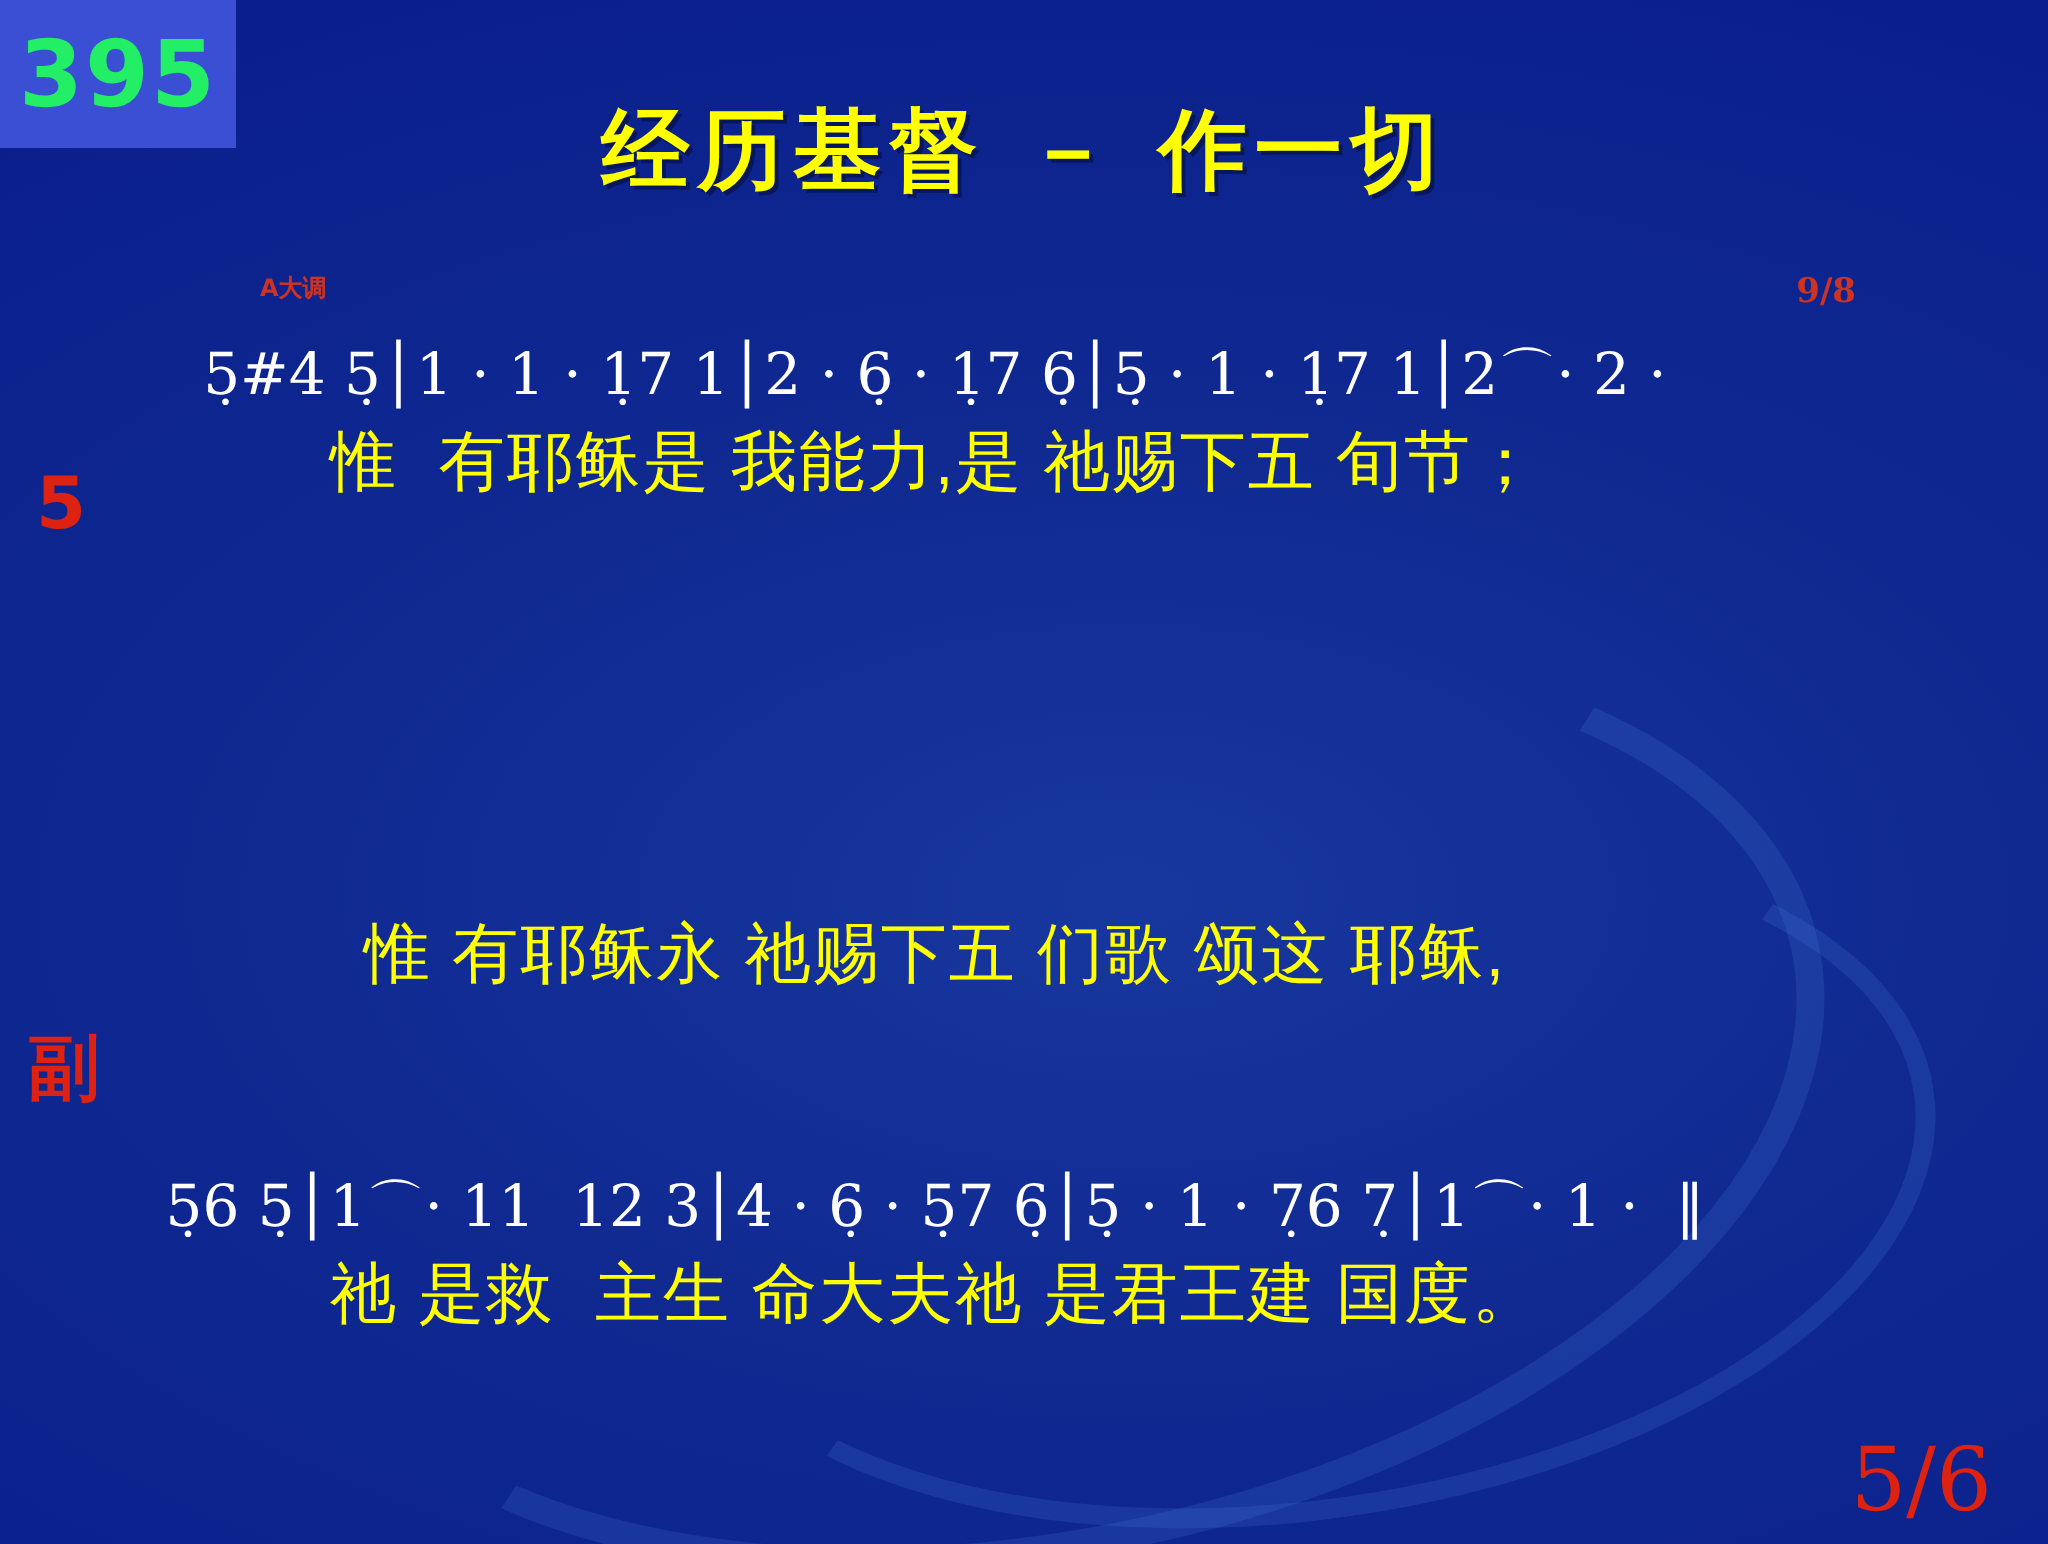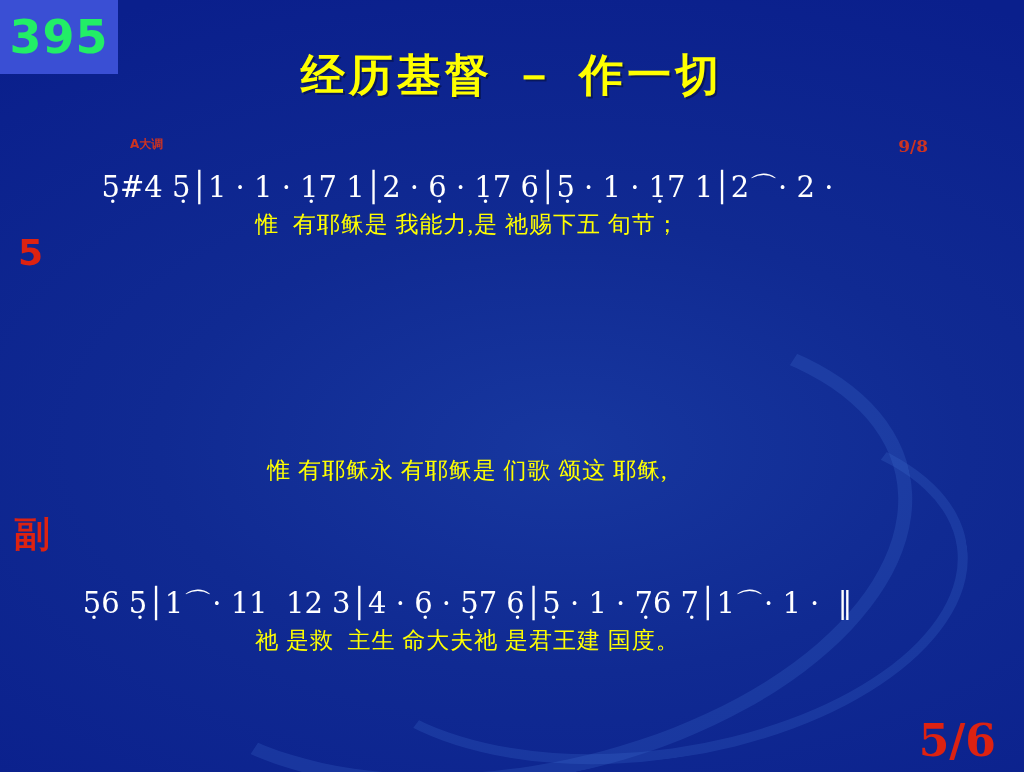--- a/index.html
+++ b/index.html
@@ -88,42 +88,42 @@
   .notes {
     font-family: "DejaVu Serif", "Liberation Serif", serif;
     font-size: 29px;
     color: #ffffff;
     white-space: pre;
     text-align: center;
     letter-spacing: 0px;
     line-height: 1.1;
   }
   .lyrics {
-    font-family: Liberation Serif, serif;
-    font-size: 23px;
+    font-family: Liberation Sans, sans-serif;
+    font-size: 33px;
     color: #ffff00;
     white-space: pre;
     text-align: center;
     line-height: 1.15;
     letter-spacing: 1px;
   }
   .marker {
     position: absolute;
     font-size: 36px;
     font-weight: bold;
     color: #dd2211;
     font-family: "DejaVu Sans", "Liberation Sans", sans-serif;
   }
   #page-num {
     position: absolute;
     right: 28px;
     bottom: 6px;
     color: #dd2211;
     font-size: 44px;
-    font-weight: bold;
+    font-weight: normal;
     font-family: "DejaVu Serif", "Liberation Serif", serif;
   }
 </style>
 </head>
 <body>
 
 <div id="slide">
 
   <div class="swoosh s1"></div>
   <div class="swoosh s2"></div>
@@ -138,21 +138,21 @@
   <div id="meter-sig">9/8</div>
 
   <div class="line-block" style="top:172px;">
     <div class="notes">5̣#4 5̣│1 · 1 · 1̣7 1│2 · 6̣ · 1̣7 6̣│5̣ · 1 · 1̣7 1│2⌒· 2 ·</div>
     <div class="lyrics" style="margin-top:8px;">惟  有耶稣是 我能力,是 祂赐下五 旬节；</div>
   </div>
   <div class="marker" style="left:18px; top:232px;">5</div>
 
 
   <div class="line-block" style="top:450px;">
-    <div class="lyrics" style="margin-top:8px;">惟 有耶稣永 有耶稣是 们歌 颂这 耶稣,</div>
+    <div class="lyrics" style="margin-top:8px;">惟 有耶稣永 祂赐下五 们歌 颂这 耶稣,</div>
   </div>
   <div class="marker" style="left:14px; top:510px;">副</div>
 
   <div class="line-block" style="top:588px;">
     <div class="notes">5̣6 5̣│1⌒· 11  12 3│4 · 6̣ · 5̣7 6̣│5̣ · 1 · 7̣6 7̣│1⌒· 1 ·  ‖</div>
     <div class="lyrics" style="margin-top:8px;">祂 是救  主生 命大夫祂 是君王建 国度。</div>
   </div>
 
   <div id="page-num">5/6</div>
 </div>

